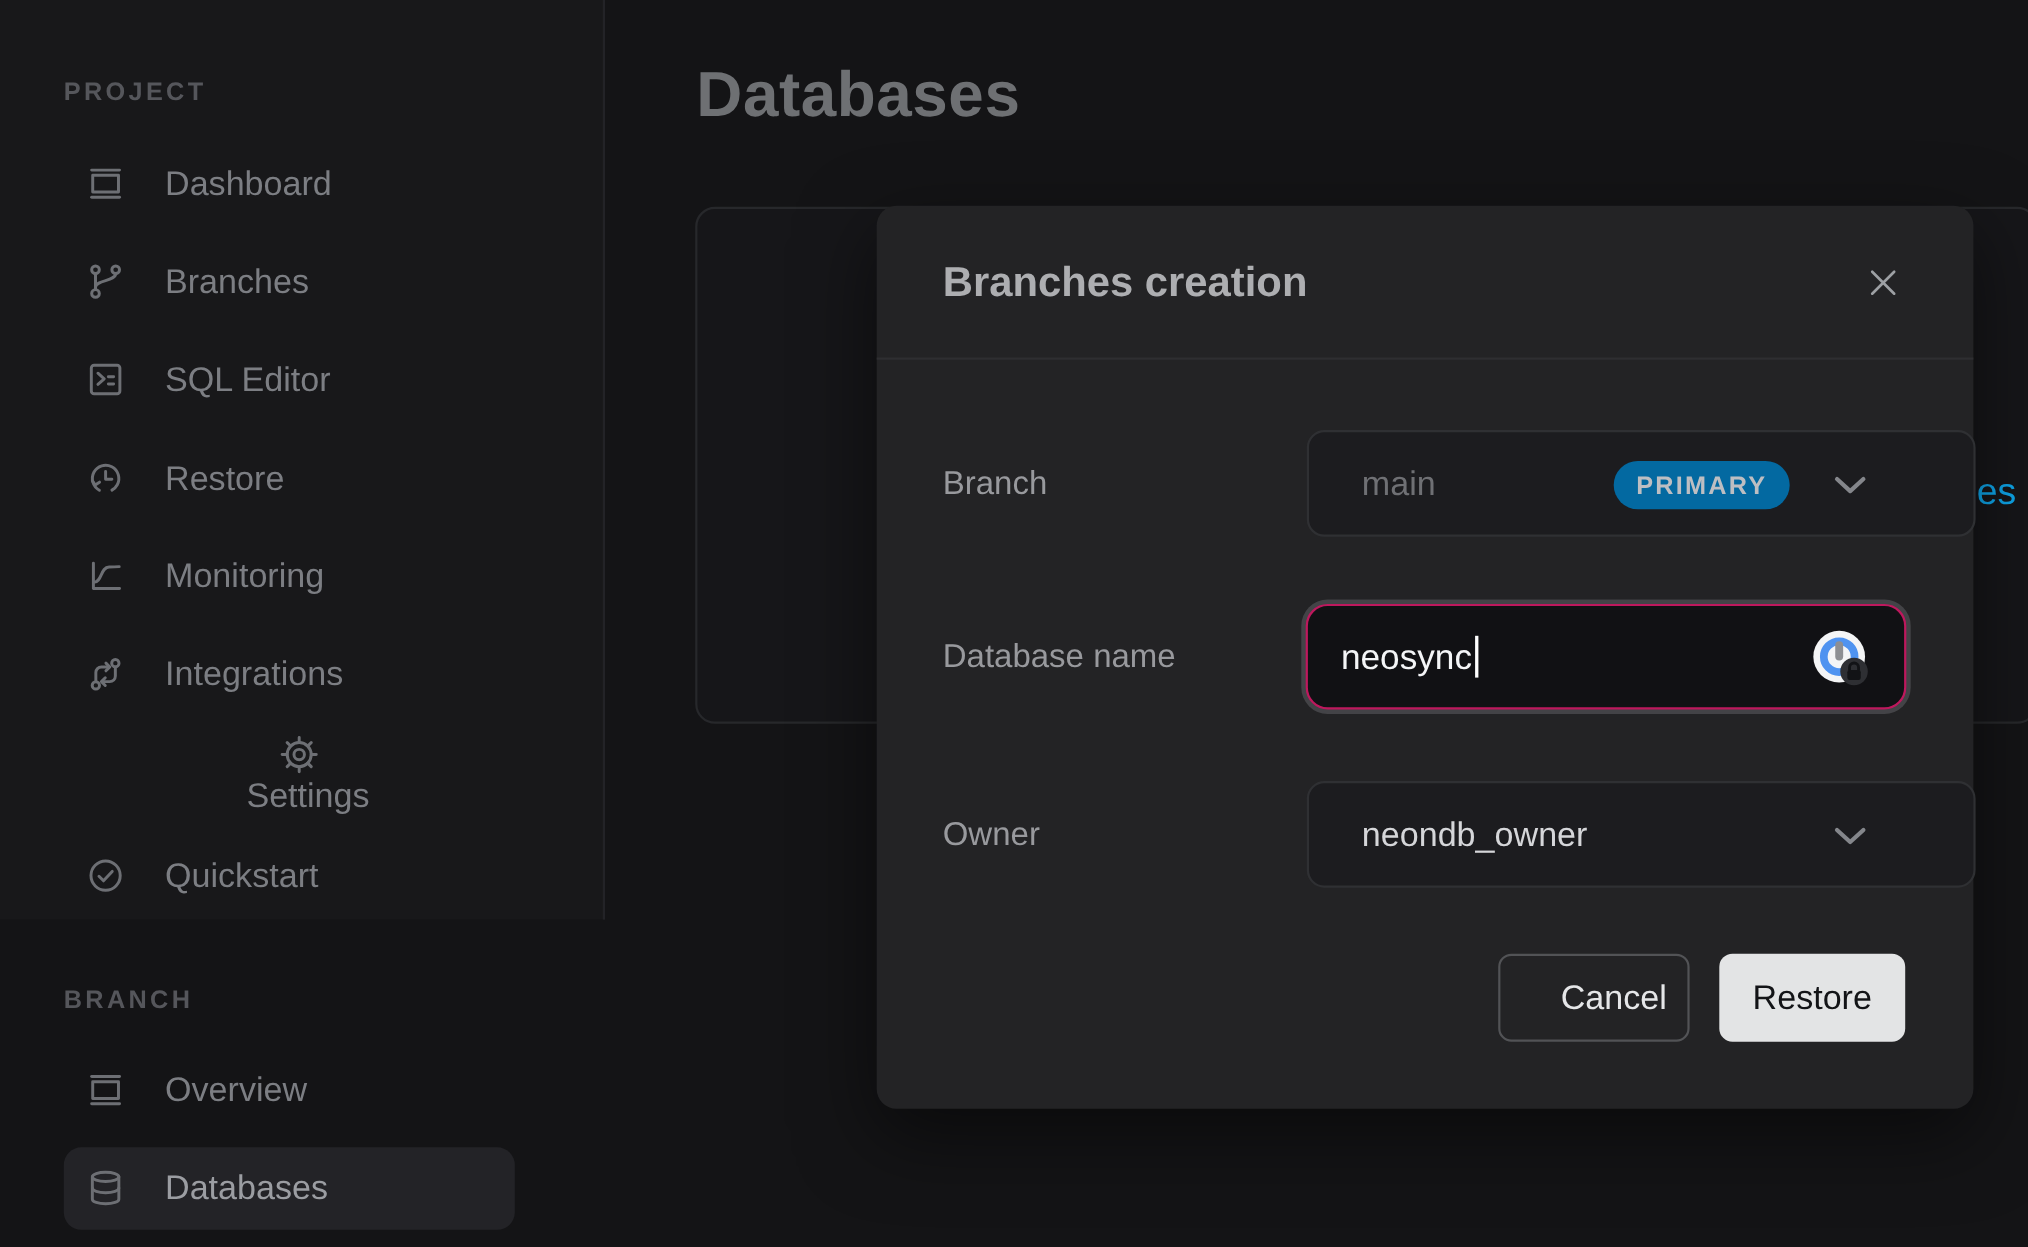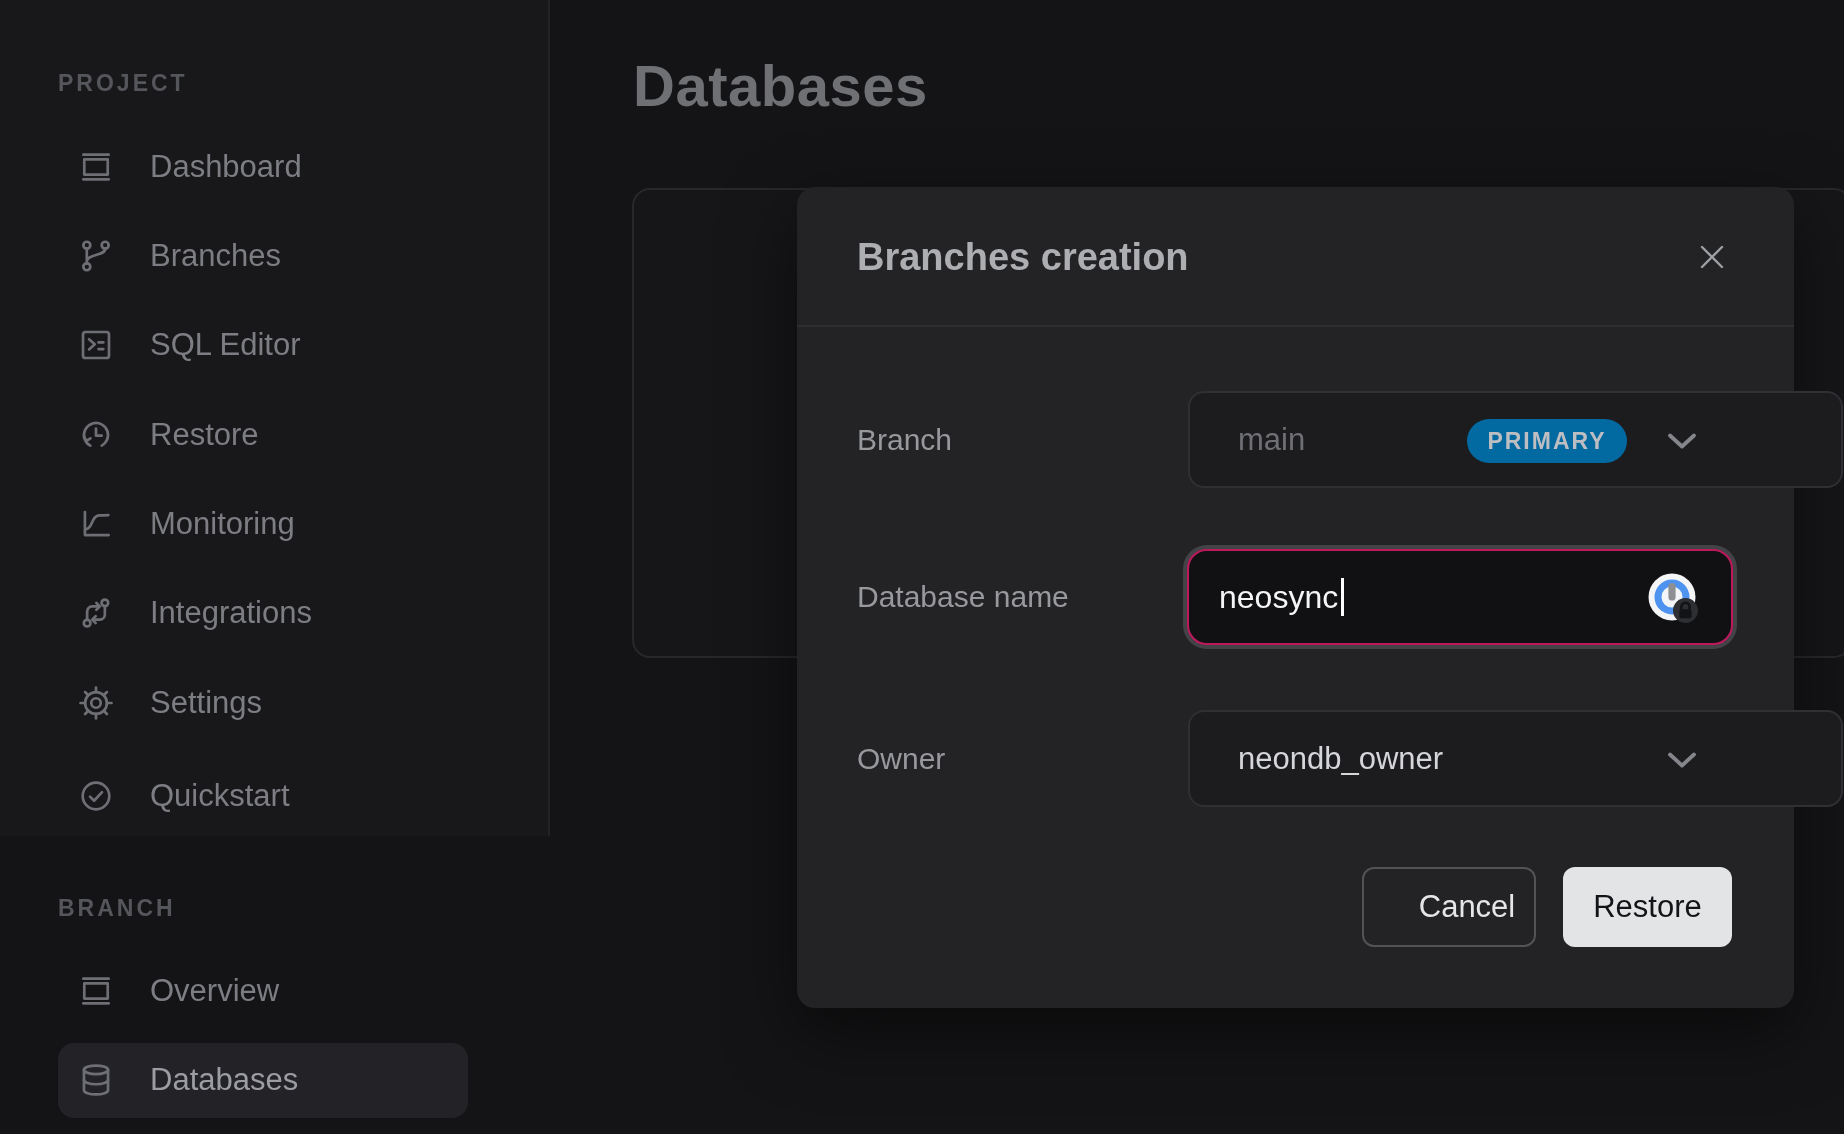--- a/index.html
+++ b/index.html
@@ -42,21 +42,21 @@
            display:flex; align-items:center; justify-content:center; cursor:pointer;
            background:none; border:none; }
   .close-btn svg { width:34px; height:34px; stroke:#9da0a4; stroke-width:2.4; stroke-linecap:round; }
 
   .field-label { position:absolute; left:60px; width:330px; display:flex; align-items:center;
            font-size:30px; color:#98999d; }
   .lbl-branch { top:204px; height:97px; }
   .lbl-dbname { top:362px; height:96px; }
   .lbl-owner  { top:523px; height:97px; }
 
-  .select { position:absolute; left:391px; width:655px; height:97px;
+  .select { position:absolute; left:391px; width:608px; height:97px;
            background:#1c1c1f; border:2px solid #2f3033; border-radius:16px;
            display:flex; align-items:center; padding-left:48px; cursor:pointer; }
   .sel-branch { top:204px; }
   .sel-owner  { top:523px; }
   .sel-value-muted { font-size:31px; color:#6f7074; }
   .sel-value { font-size:31px; font-weight:500; color:#d5d6d9; }
   .pill { position:absolute; left:277px; top:26px; width:160px; height:44px; border-radius:22px;
            background:#0369a1; color:#bdbec2; font-size:23px; font-weight:600; letter-spacing:2px;
            display:flex; align-items:center; justify-content:center; }
   .chevron { position:absolute; left:477px; top:39px; width:30px; height:18px; }
@@ -143,21 +143,21 @@
             <circle cx="17.6" cy="5.6" r="2.1"></circle>
             <circle cx="6.4" cy="18.4" r="2.1"></circle>
             <path d="M6.4 15.6 V11 a3.2 3.2 0 0 1 3.2 -3.2 h4.2"></path>
             <path d="M12.2 5.6 l2.2 2.2 -2.2 2.2"></path>
             <path d="M17.6 8.4 V13 a3.2 3.2 0 0 1 -3.2 3.2 h-4.2"></path>
             <path d="M11.8 14 l-2.2 2.2 2.2 2.2"></path>
           </svg>
         </span>
         <span class="side-label">Integrations</span>
       </div>
-      <div class="side-item" style="top: 665.5px;">
+      <div class="side-item" style="top: 665.5px; flex-direction: column;">
         <span class="side-icon">
           <svg viewBox="0 0 24 24">
             <circle cx="12" cy="12" r="3"></circle>
             <circle cx="12" cy="12" r="6.9"></circle>
             <path d="M12 2.2 V5.1 M12 18.9 V21.8 M2.2 12 H5.1 M18.9 12 H21.8 M5.1 5.1 L7.1 7.1 M16.9 16.9 L18.9 18.9 M5.1 18.9 L7.1 16.9 M16.9 7.1 L18.9 5.1"></path>
           </svg>
         </span>
         <span class="side-label">Settings</span>
       </div>
       <div class="side-item" style="top: 758.5px;">

